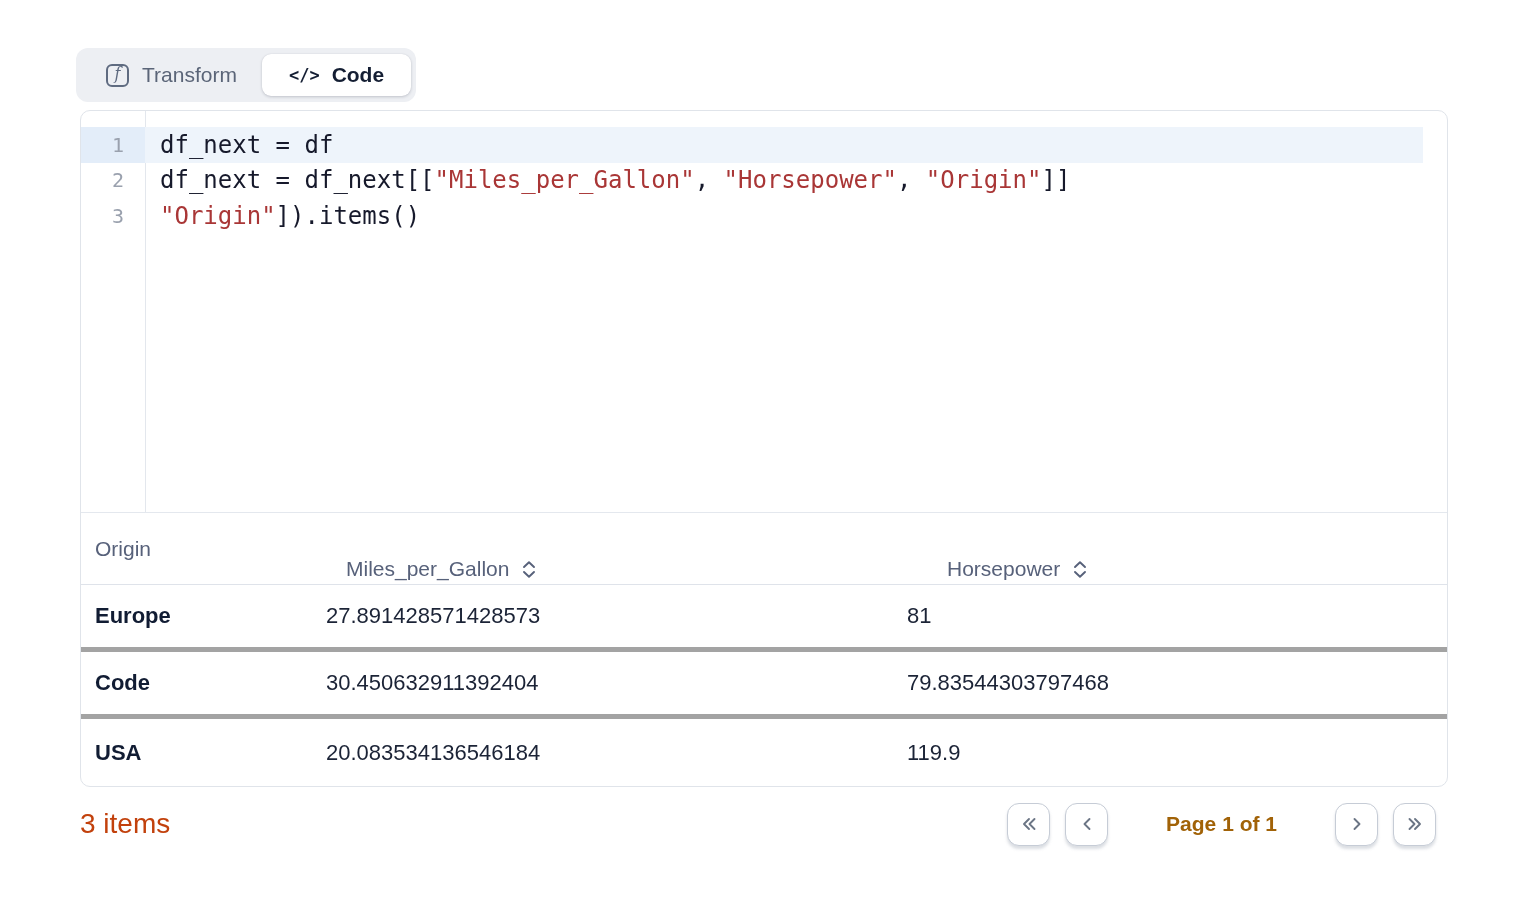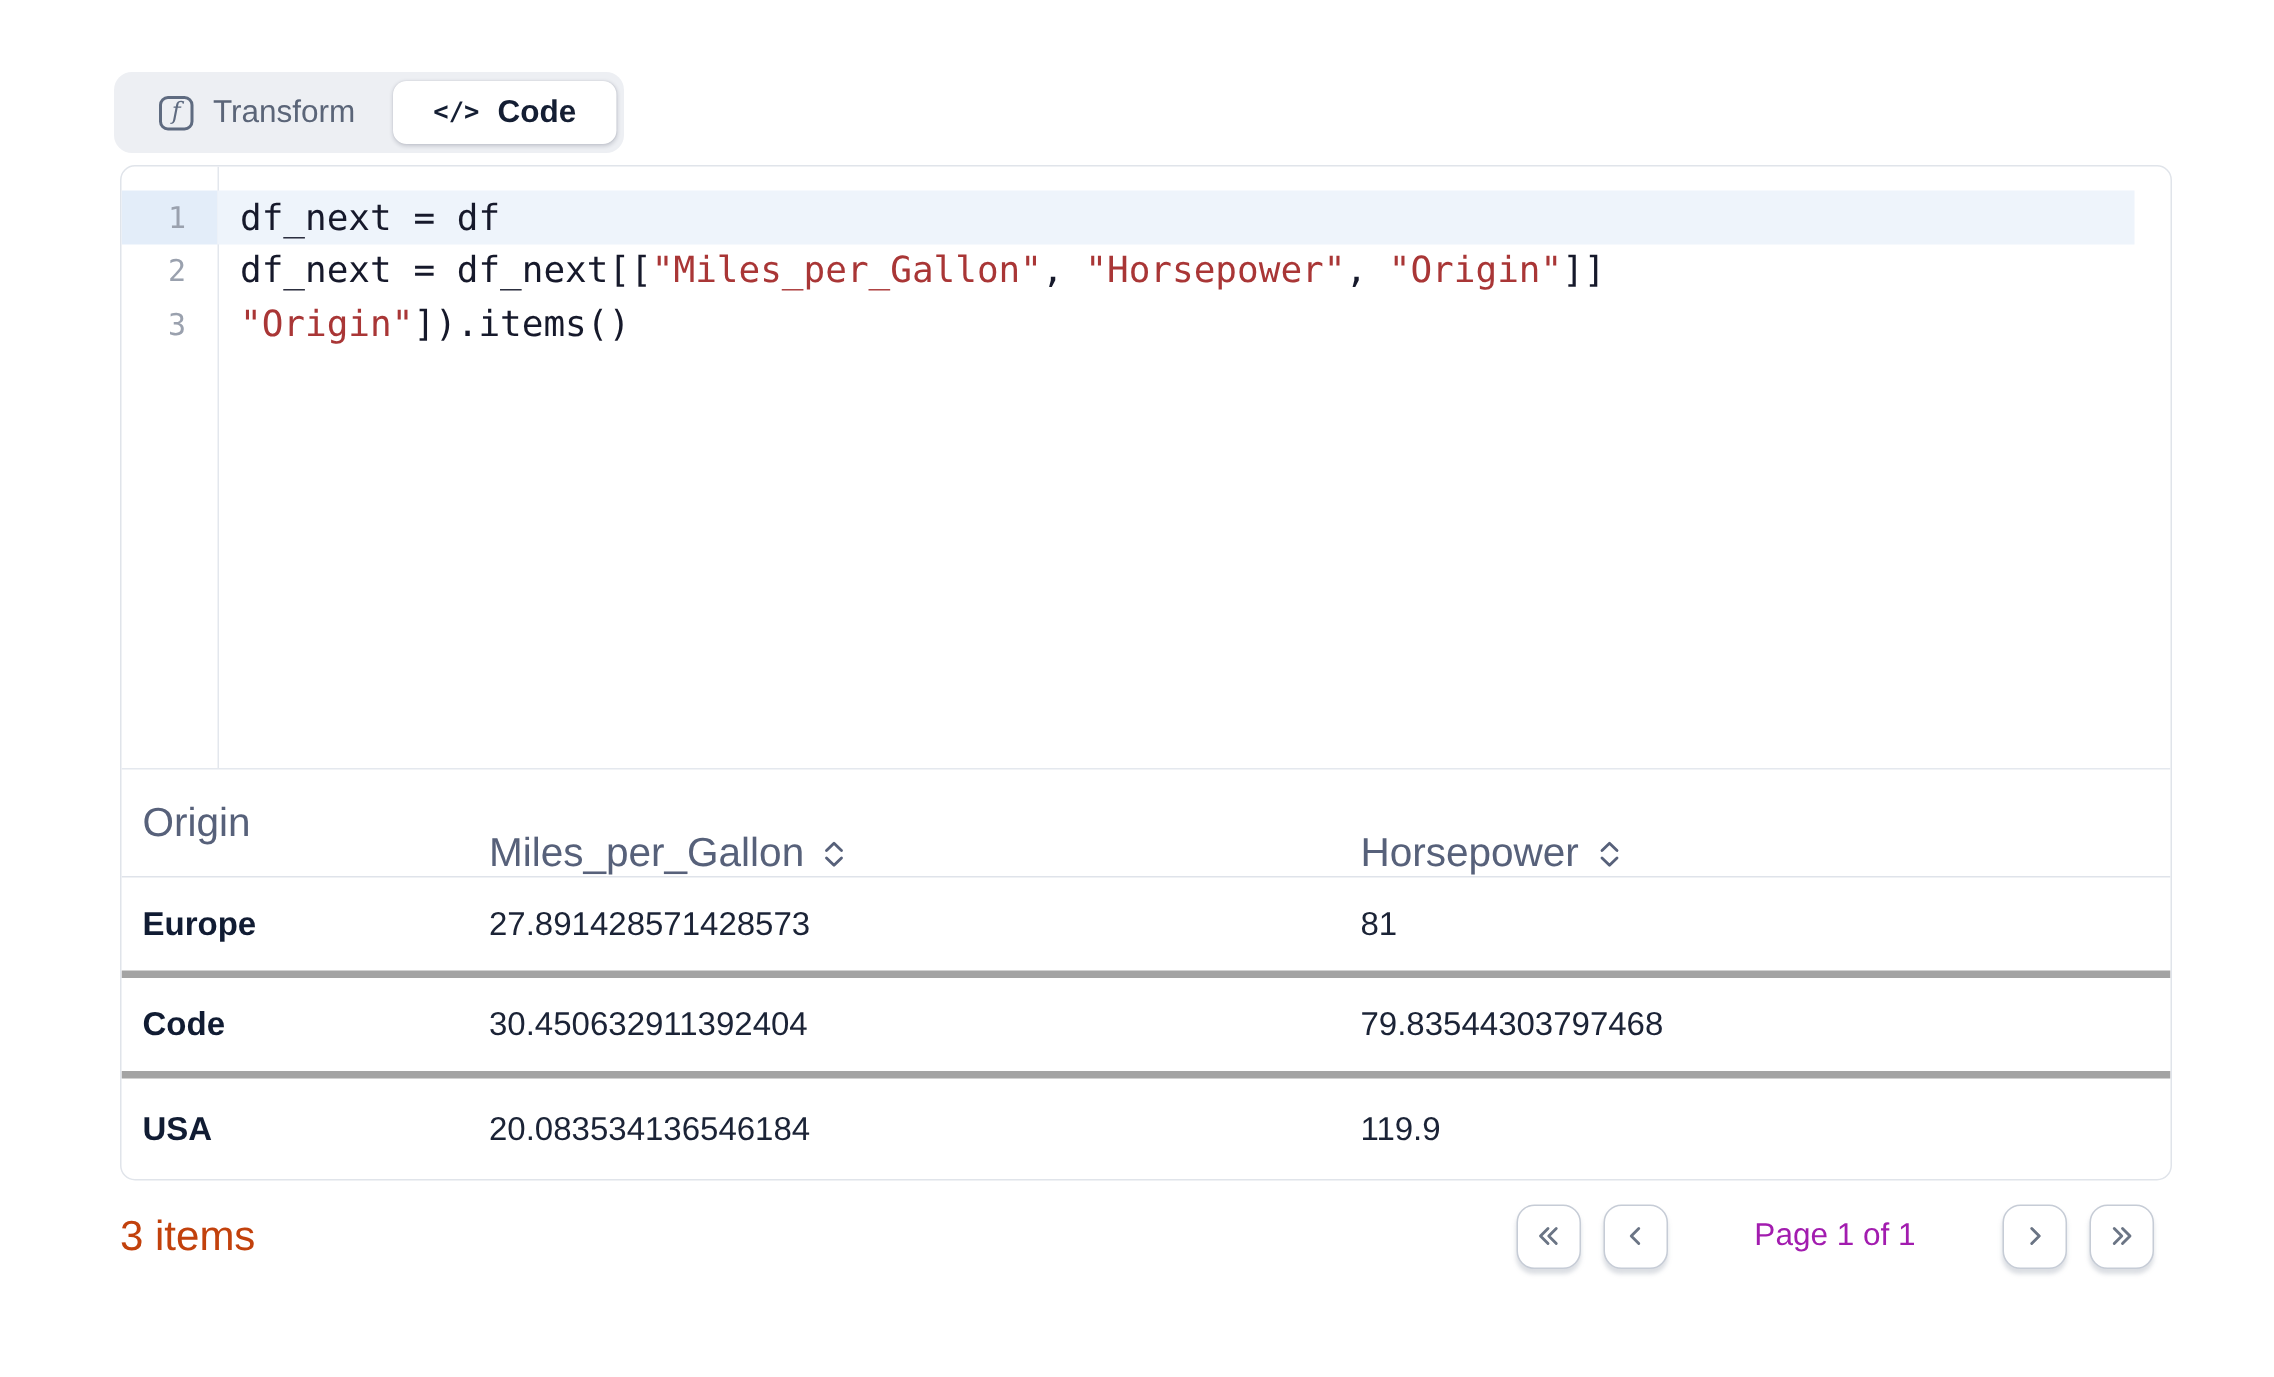--- a/index.html
+++ b/index.html
@@ -32,40 +32,40 @@
     padding-right:21px; color:#9aa1ae; font-size:20px; }
   .codeline { flex:1; display:flex; align-items:center; padding-left:15px;
     white-space:pre; color:#16192b; margin-right:24px; position:relative; z-index:1; }
   .row-active .gutter { background:#e3edf9; }
   .row-active .codeline { background:#eef4fb; }
   .tok-string { color:#a93636; }
 
   
   .table-header { height:72px; display:grid; grid-template-columns:231px 581px 1fr;
     padding-left:14px; align-items:center; border-bottom:1px solid #dfe3ea;
-    color:#57617a; font-size:27px; }
+    color:#57617a; font-size:21px;gap:20px; }
   .th { display:flex; align-items:center; gap:12px; }
   .th.sortable { cursor:pointer;margin-top:40px; }
   .sort-icon { display:inline-flex; margin-top:2px; }
   .table-row { height:67px; display:grid; grid-template-columns:231px 581px 1fr;
     padding-left:14px; align-items:center; border-bottom:5px solid #a3a3a3;
     font-size:22px; color:#1b2336; }
   .table-row:last-child { border-bottom:none; }
   .cell-origin { font-weight:bold; color:#111c33; }
 
   
   .footer { position:absolute; left:80px; top:801px; width:1368px; height:46px;
     display:flex; align-items:center; padding-right:12px; }
   .items-count { color:#c2410c; font-size:28px; }
   .pager { margin-left:auto; display:flex; align-items:center; }
   .pgbtn { width:43px; height:43px; border:1px solid #c6ccd6; border-radius:12px;
     background:#fff; display:flex; align-items:center; justify-content:center;
     box-shadow:0 3px 3px rgba(151,160,175,.35); cursor:pointer; }
   .pgbtn + .pgbtn { margin-left:15px; }
-  .page-label { margin:0 58px; font-size:21px; font-weight:normal; color:#a21caf;text-align:center; }
+  .page-label { margin:0 58px; font-size:21px; font-weight:bold; color:#a16207;text-align:center; }
 </style>
 </head>
 <body>
 
 <div class="tabbar">
   <div class="tab tab-transform">
     <span class="func-icon">
         <i>f</i>
       </span>
     <span>Transform</span>

